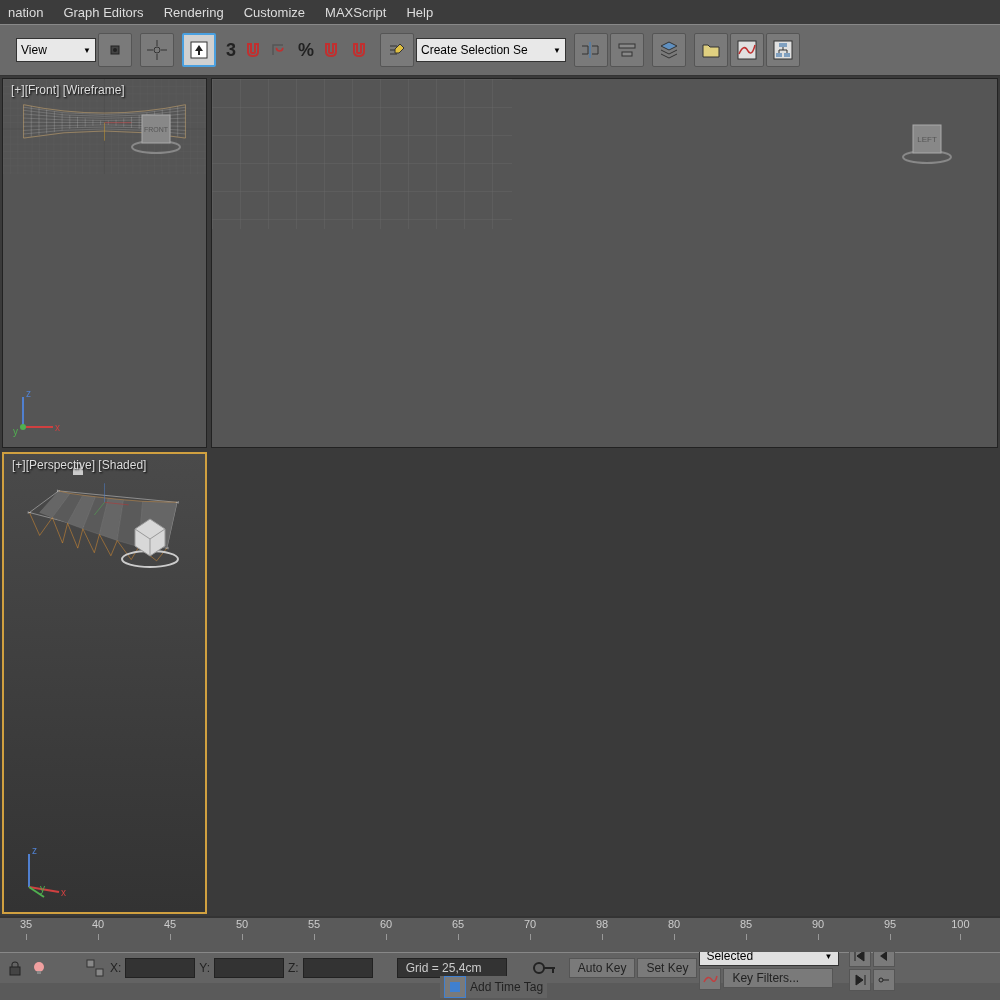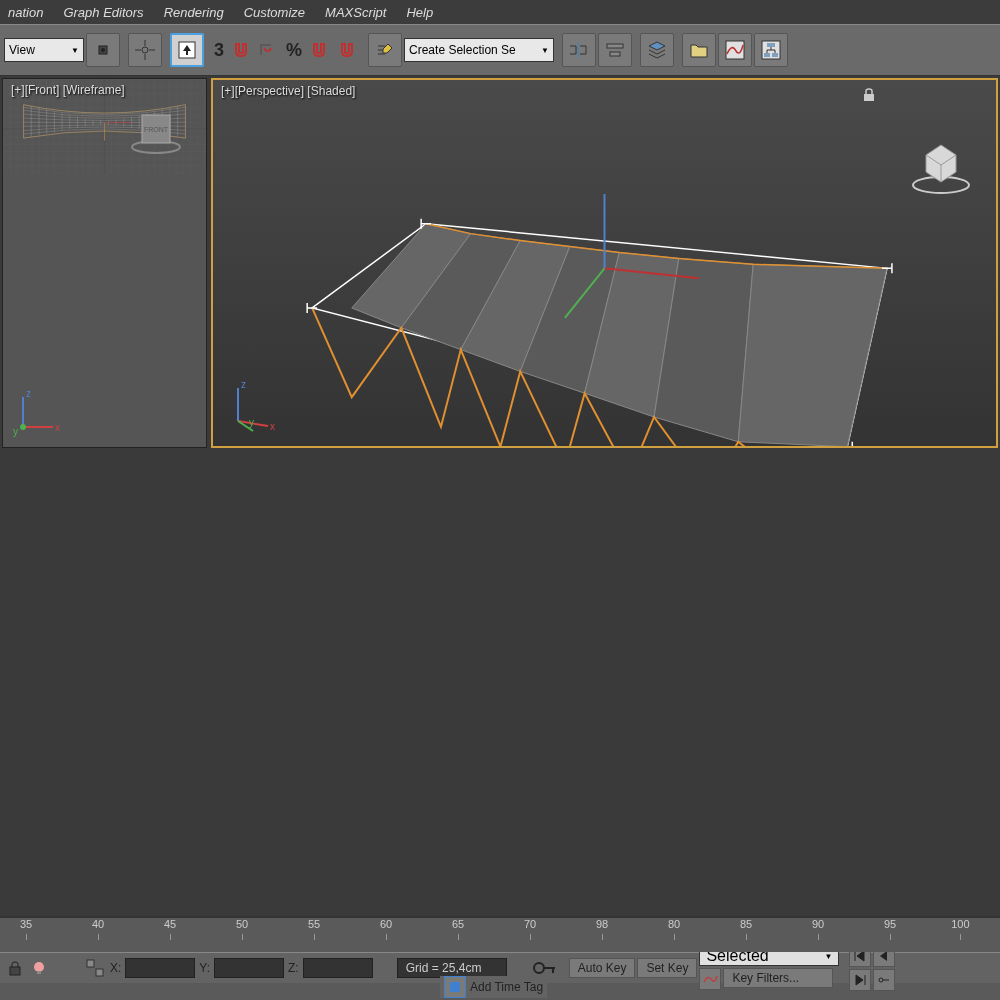--- a/index.html
+++ b/index.html
@@ -1,23 +1,23 @@
 <!DOCTYPE html>
 <html><head>
 <meta charset="utf-8">
 <style>
 * { margin: 0; padding: 0; box-sizing: border-box; font-family: Arial, sans-serif; }
 body { background: #5a5a5a; color: #ccc; width: 1000px; height: 1000px; overflow: hidden; font-size: 12px; }
 
 
-.menubar { background: #3c3c3c; height: 24px; display: flex; align-items: center; padding: 0 8px; gap: 20px; color: #ddd; font-size: 13px; font-style: italic; }
+.menubar { background: #3c3c3c; height: 24px; display: flex; align-items: center; padding: 0 8px; gap: 20px; color: #ddd; font-size: 13px; }
 .menubar span { cursor: default; }
 
 
-.toolbar { background: #6a6a6a; height: 52px; display: flex; align-items: center; padding: 2px 4px; gap: 2px; border-top: 1px solid #888; border-bottom: 1px solid #333; }
+.toolbar { background: #6a6a6a; height: 52px; display: flex; align-items: center; padding: 2px 16px; gap: 2px; border-top: 1px solid #888; border-bottom: 1px solid #333; }
 .tb-dropdown { background: #e8e8e8; color: #000; height: 24px; padding: 0 4px; display: flex; align-items: center; min-width: 80px; font-size: 12px; border: 1px solid #333; position: relative; }
 .tb-dropdown::after { content: "▼"; font-size: 8px; margin-left: auto; padding-left: 6px; }
 .tb-btn { width: 34px; height: 34px; background: #7a7a7a; border: 1px solid #555; display: flex; align-items: center; justify-content: center; border-radius: 2px; }
 .tb-btn.active { background: #d0d0d0; border: 2px solid #4aa0e0; }
 .tb-sep { width: 4px; height: 30px; }
 .tb-text { color: #222; font-size: 18px; font-weight: bold; padding: 0 2px; }
 
 
 .viewports { background: #3a3a3a; height: 840px; display: grid; grid-template-columns: 205px 1fr; grid-template-rows: 370px 1fr; gap: 4px; padding: 2px; }
 .viewport { background: #555; border: 1px solid #222; position: relative; overflow: hidden; text-align: center; }
@@ -31,21 +31,21 @@
 .timeline { background: #5a5a5a; height: 36px; border-top: 2px solid #333; position: relative; }
 .timeline-ruler { position: absolute; top: 0; left: 20px; right: 20px; height: 30px; }
 .tick { position: absolute; top: 0; color: #ccc; font-size: 11px; }
 .tick::before { content: ""; position: absolute; top: 16px; left: 50%; width: 1px; height: 6px; background: #999; }
 
 .statusbar { background: #636363; height: 48px; display: flex; align-items: center; padding: 0 4px; gap: 2px; border-top: 1px solid #888; }
 .coord-label { color: #222; font-size: 12px; padding: 0 2px; }
 .coord-input { background: #333; border: 1px solid #222; width: 70px; height: 20px; color: #ccc; padding: 0 4px; font-size: 11px; }
 .grid-info { background: #333; border: 1px solid #222; color: #ccc; padding: 2px 8px; font-size: 12px; height: 20px; display: flex; align-items: center; min-width: 110px; }
 .status-btn { background: #7a7a7a; border: 1px solid #555; color: #222; padding: 3px 8px; font-size: 12px; height: 20px; display: flex; align-items: center; }
-.key-dropdown { background: #e0e0e0; color: #000; border: 1px solid #333; padding: 2px 6px; font-size: 16px; min-width: 140px; height: 20px; display: flex; align-items: center; text-align: center; }
+.key-dropdown { background: #e0e0e0; color: #000; border: 1px solid #333; padding: 2px 6px; font-size: 12px; min-width: 140px; height: 20px; display: flex; align-items: center; text-align: center; }
 .key-dropdown::after { content: "▼"; font-size: 8px; margin-left: auto; }
 .sb-icon { width: 22px; height: 22px; display: flex; align-items: center; justify-content: center; }
 .addtag-row { background: #636363; display: flex; align-items: center; padding: 0 4px; gap: 4px; position: absolute; left: 440px; }
 .addtag-label { color: #222; font-size: 12px; }
 
 .keyicon { width: 24px; height: 20px; }
 </style>
 </head>
 <body>
 
@@ -230,20 +230,41 @@
     <svg class="axis-widget" width="50" height="50">
       <line x1="10" y1="40" x2="10" y2="10" stroke="#5080d0" stroke-width="2"></line>
         <text x="13" y="10" fill="#5080d0" font-size="10">z</text>
       <line x1="10" y1="40" x2="40" y2="40" stroke="#d04040" stroke-width="2"></line>
         <text x="42" y="44" fill="#d04040" font-size="10">x</text>
       <circle cx="10" cy="40" r="3" fill="#50b050"></circle>
         <text x="0" y="48" fill="#50b050" font-size="10">y</text>
     </svg>
   </div>
 
+  <div class="viewport">
+    <svg class="vp-grid">
+      <defs>
+          <pattern id="grid3" width="28" height="28" patternUnits="userSpaceOnUse">
+            <path d="M28 0 L0 0 0 28" fill="none" stroke="#666" stroke-width="1"></path>
+          </pattern>
+        </defs>
+      <rect width="100%" height="100%" fill="url(#grid3)"></rect>
+
+      <g transform="translate(0,160)">
+        <path d="M-20 80 L0 20 L30 100 L60 10 L90 100 L120 20 L150 95" fill="none" stroke="#fff" stroke-width="3"></path>
+        <path d="M-20 90 L0 30 L30 110 L60 20 L90 110 L120 30 L150 105" fill="none" stroke="#d09030" stroke-width="2"></path>
+        <path d="M-20 85 L0 25 L30 105 L60 15 L90 105 L120 25 L150 100" fill="none" stroke="#ccc" stroke-width="1"></path>
+      </g>
+    </svg>
+    <svg class="vp-cube" viewBox="0 0 60 60" style="top:30px;right:40px">
+      <ellipse cx="30" cy="48" rx="24" ry="6" fill="none" stroke="#888" stroke-width="2"></ellipse>
+      <rect x="16" y="16" width="28" height="28" fill="#888" stroke="#aaa"></rect>
+      <text x="30" y="33" text-anchor="middle" fill="#555" font-size="8">LEFT</text>
+    </svg>
+  </div>
 
   <div class="viewport active" style="background:linear-gradient(#4a4a4a,#333)">
     <div class="vp-label">[+][Perspective] [Shaded]</div>
     <svg class="vp-grid" viewBox="0 0 790 460">
 
       <g>
         <path d="M100 230 L215 145 L680 190 L640 370 Z" fill="none" stroke="#fff" stroke-width="1.5"></path>
 
         <path d="M140 230 L215 145 L260 155 L190 250 Z" fill="#666" stroke="#888"></path>
         <path d="M190 250 L260 155 L310 162 L250 272 Z" fill="#5a5a5a" stroke="#888"></path>

